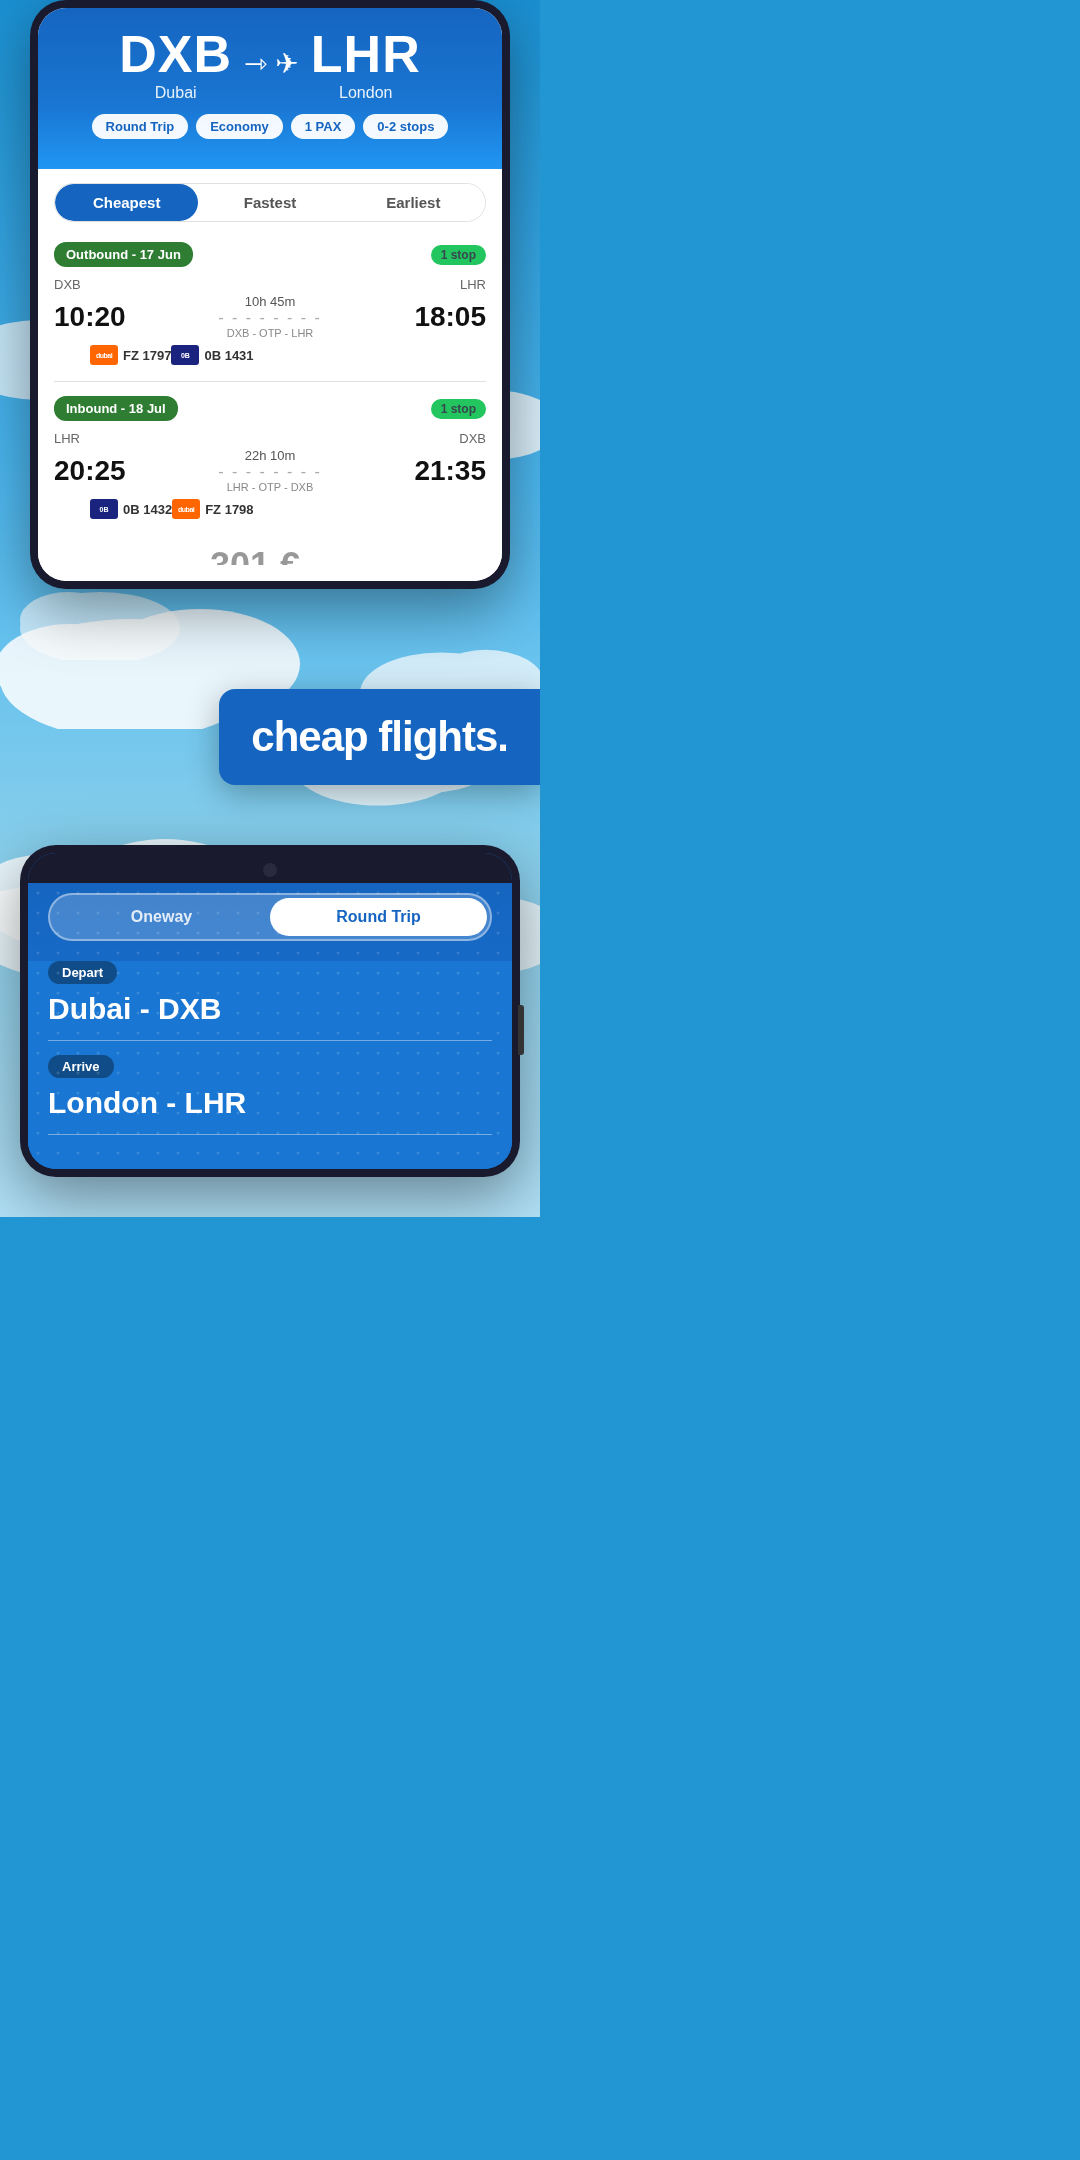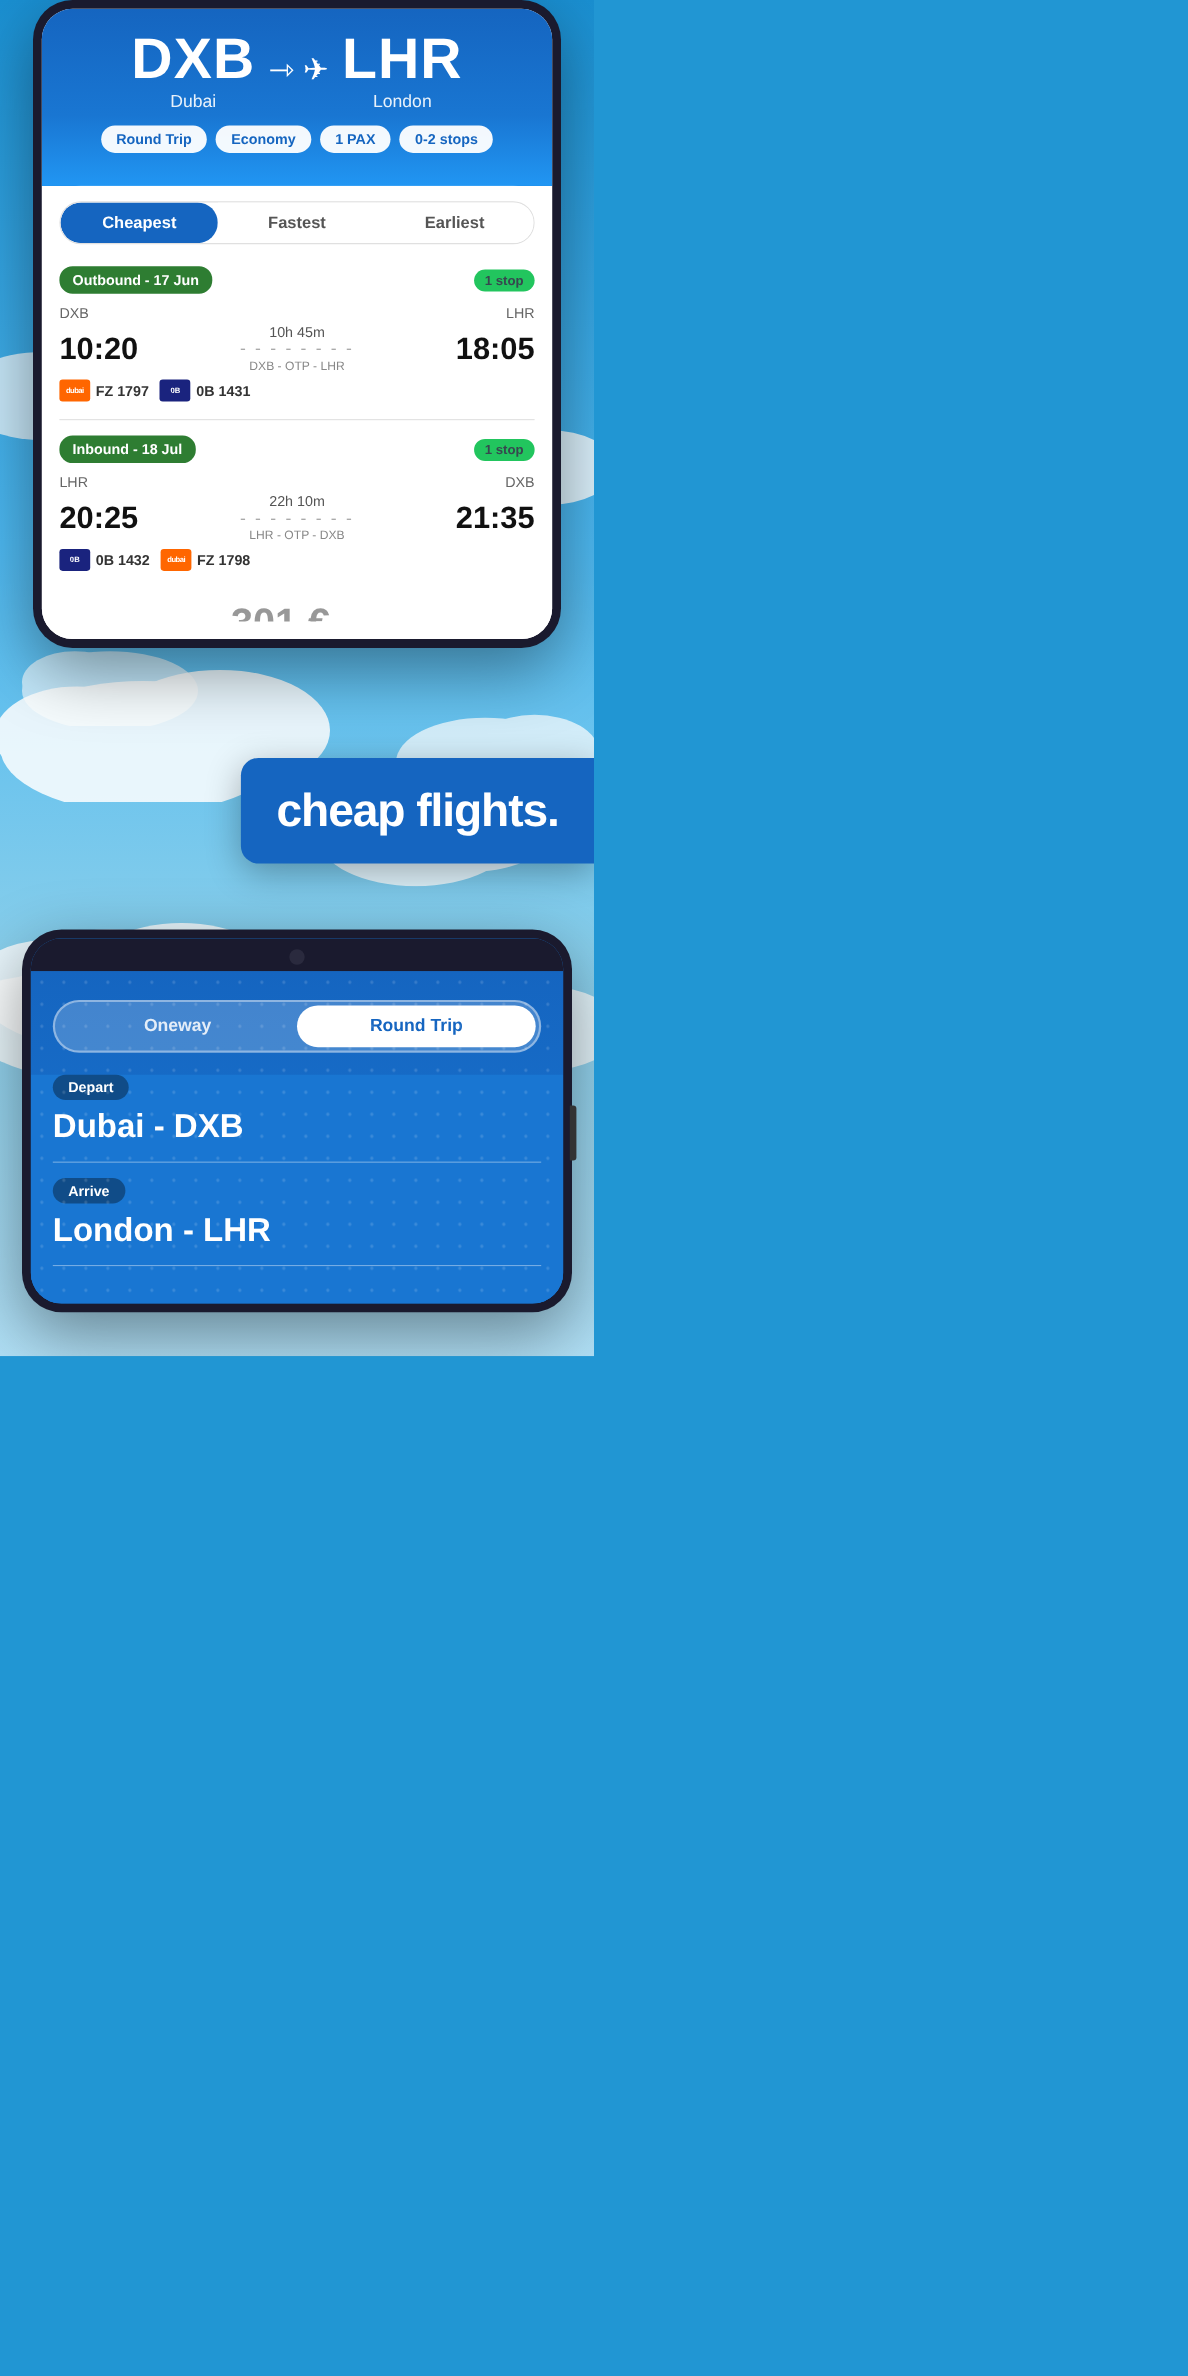--- a/index.html
+++ b/index.html
@@ -185,22 +185,22 @@
       display: flex;
       align-items: center;
       justify-content: center;
       color: #aaa;
       font-size: 16px;
       letter-spacing: 2px;
     }
 
     .airlines-row {
       display: flex;
-      gap: 10px;
       margin-top: 6px;
+      margin-left: 36px;
     }
     .airline-badge {
       display: flex;
       align-items: center;
       gap: 5px;
       font-size: 13px;
       font-weight: 600;
       color: #333;
     }
     .airline-logo {
@@ -257,21 +257,21 @@
       border-radius: 28px;
       overflow: hidden;
       background: #1976d2;
     }
 
     
     .trip-toggle {
       display: flex;
       background: rgba(255,255,255,0.2);
       border-radius: 24px;
-      margin: 16px 20px 20px;
+      margin: 0 20px 20px;
       padding: 3px;
       border: 2px solid rgba(255,255,255,0.4);
     }
     .trip-option {
       flex: 1;
       text-align: center;
       padding: 10px 0;
       font-size: 16px;
       font-weight: 700;
       border-radius: 20px;

